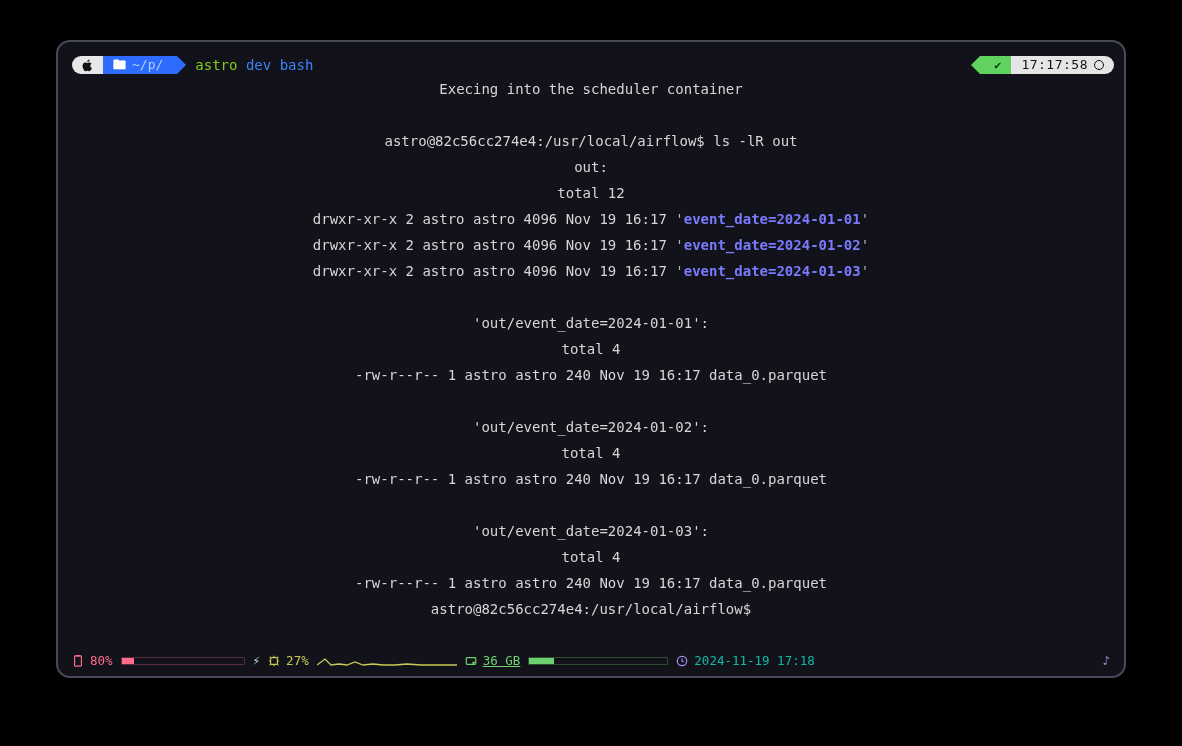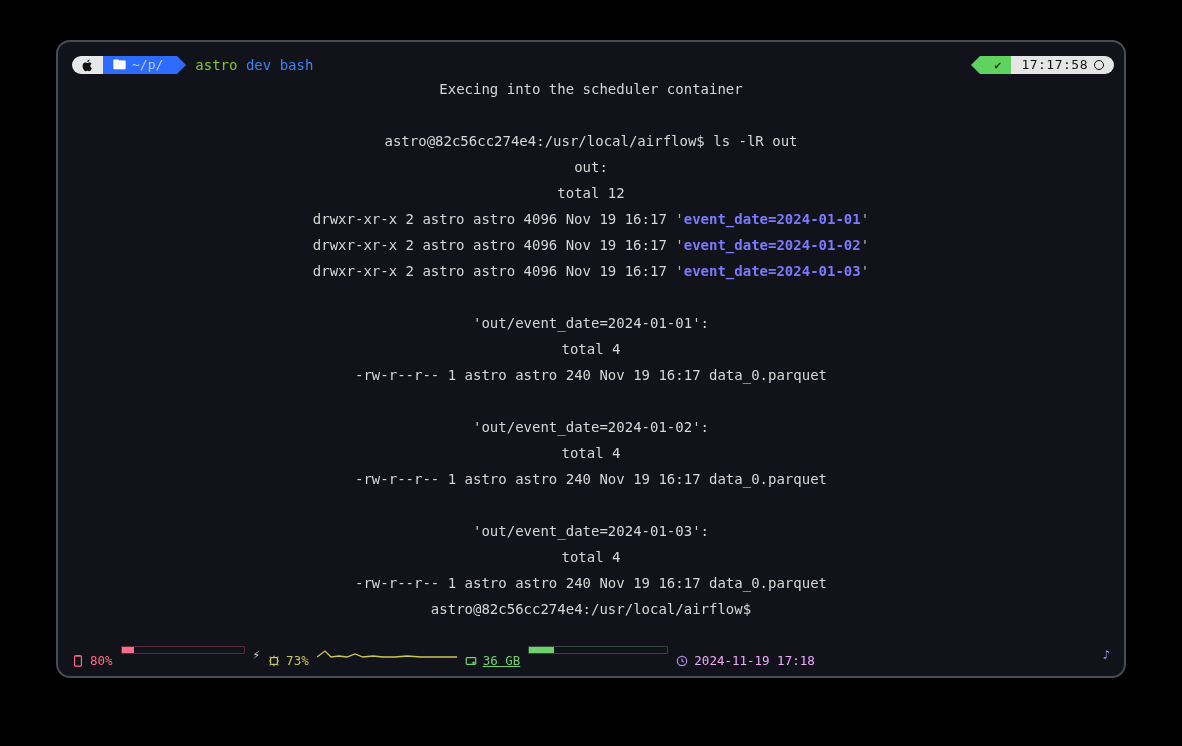--- a/index.html
+++ b/index.html
@@ -136,35 +136,36 @@
     flex: 1 1 auto;
     overflow: hidden;
     text-align: center;
   }
   .dirname { color: #7a7aff; font-weight: bold; }
   .quote   { color: #b7b7b7; }
 
   
   .statusbar {
     display: flex;
+    align-items: center;
     gap: 8px;
     height: 30px;
     padding: 0 14px;
     font-size: 12.5px;
     color: #8d93a6;
   }
   .stat { display: inline-flex; align-items: center; gap: 6px; }
   .stat .ico { display:inline-flex; align-items:center; justify-content:center; }
 
   .batt-txt { color: #ff6b8b; }
   .bolt { color: #cfcfcf; }
 
   .cpu-txt  { color: #c9c857; }
   .disk-txt { color: #6fd06f; text-decoration: underline; }
-  .date-txt { color: #f0abfc; }
+  .date-txt { color: #14b8a6; }
   .music { color: #a98fe8; }
 
   .bar {
     position: relative;
     height: 8px;
     border: 1px solid currentColor;
     border-radius: 1px;
   }
   .bar.pink { width: 124px; color:#ff6b8b4d; border-color:#ff6b8b4d; }
   .bar.pink::after{ content:""; position:absolute; left:0; top:0; bottom:0; width:10%; background:#ff6b8b; }
@@ -252,21 +253,21 @@
     <span class="bar pink"></span>
     <span class="bolt">⚡</span>
 
     <span class="stat cpu-txt">
       <span class="ico">
         <svg class="ic chip-ic" viewBox="0 0 14 14" fill="none" stroke-width="1.4">
             <rect x="3" y="3" width="8" height="8" rx="1"></rect>
             <path d="M7 1v2M7 11v2M1 7h2M11 7h2M3 3l-1-1M11 3l1-1M3 11l-1 1M11 11l1 1"></path>
           </svg>
       </span>
-      <span>73%</span>
+      <span>27%</span>
     </span>
     <span class="spark">
       <svg viewBox="0 0 140 14" preserveAspectRatio="none">
           <path d="M0 11 L8 5 L14 11 L22 10 L30 11 L38 8 L46 11 L56 10 L66 11 L78 11 L90 10 L104 11 L120 11 L140 11"></path>
         </svg>
     </span>
 
     <span class="stat disk-txt">
       <span class="ico">
         <svg class="ic disk-ic" viewBox="0 0 14 14" fill="none" stroke-width="1.4">

